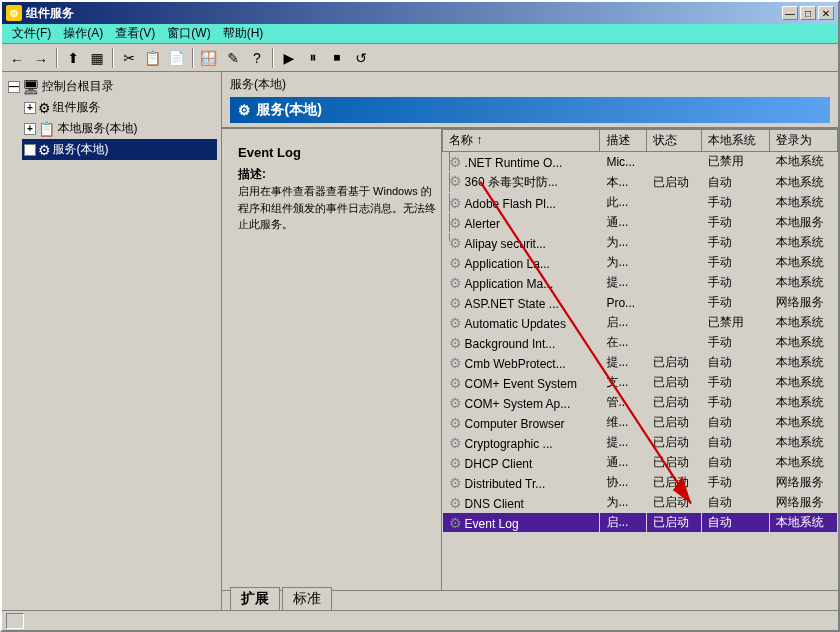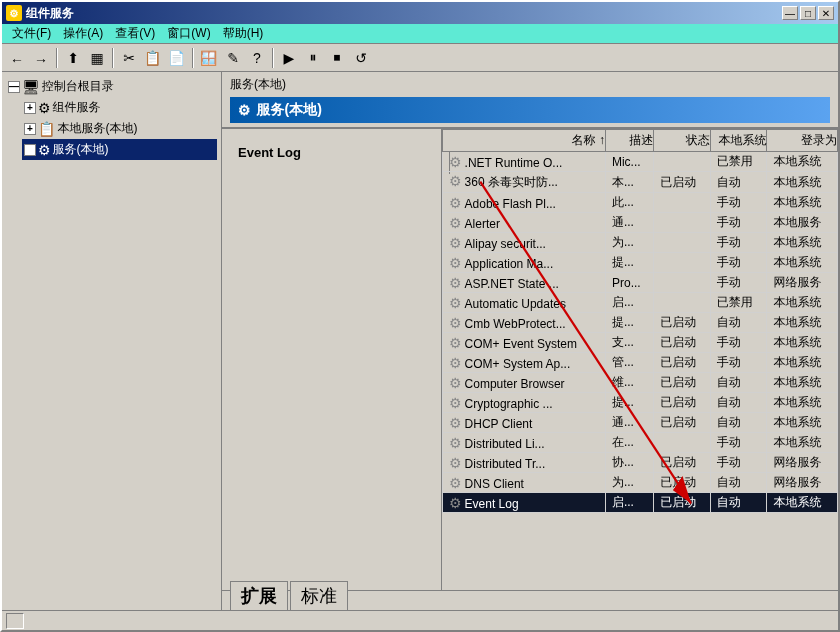--- a/index.html
+++ b/index.html
@@ -192,56 +192,56 @@
     }
 
     .services-table {
       width: 100%;
       border-collapse: collapse;
       font-size: 12px;
     }
     .services-table th {
       background: #d4d0c8;
       border: 1px solid #808080;
-      padding: 2px 0;
-      text-align: right;
+      padding: 2px 6px;
+      text-align: left;
       font-weight: normal;
       position: sticky; top: 0;
       white-space: nowrap;
       cursor: pointer;
     }
     .services-table th:first-child { min-width: 140px; }
     .services-table td {
       border: 1px solid #d0d0d0;
       padding: 1px 6px;
       white-space: nowrap;
       overflow: hidden;
     }
     .services-table tr.selected td {
-      background: #0f172a;
+      background: #4c1d95;
       color: white;
     }
 
     
     .bottom-tabs {
       height: 20px;
       background: #d4d0c8;
       display: flex;
       align-items: flex-end;
       padding-left: 8px;
       border-top: 1px solid #808080;
       flex-shrink: 0;
     }
     .tab {
       padding: 2px 10px;
       border: 1px solid #808080;
       border-bottom: none;
       background: #d4d0c8;
       cursor: pointer;
-      font-size: 18px;
+      font-size: 14px;
       margin-right: 2px;
     }
     .tab.active { background: #d4d0c8; font-weight: bold; }
 
     
     .arrow-overlay {
       position: absolute;
       top: 0; left: 0;
       width: 100%; height: 100%;
       pointer-events: none;
@@ -349,20 +349,22 @@
           <span>⚙</span>
           <span>服务(本地)</span>
         </div>
       </div>
 
       <div class="panel-body">
 
         <div class="desc-panel">
           <div class="desc-panel">
             <h3>Event Log</h3>
+            <div class="desc-label">描述:</div>
+            <p>启用在事件查看器查看基于 Windows 的程序和组件颁发的事件日志消息。无法终止此服务。</p>
           </div>
         </div>
 
         <div class="services-panel" style="position:relative;">
           <svg class="arrow-overlay" viewBox="0 0 620 480" preserveAspectRatio="none" xmlns="http://www.w3.org/2000/svg">
 
             <defs>
               <marker id="arrowhead" markerWidth="10" markerHeight="7" refX="10" refY="3.5" orient="auto">
                 <polygon points="0 0, 10 3.5, 0 7" fill="#cc0000"></polygon>
               </marker>
@@ -410,20 +412,27 @@
                   <td>本地服务</td>
                 </tr>
                 <tr>
                   <td><span style="color:#888;font-size:14px;margin-right:3px;">⚙</span>Alipay securit...</td>
                   <td>为...</td>
                   <td></td>
                   <td>手动</td>
                   <td>本地系统</td>
                 </tr>
                 <tr>
+                  <td><span style="color:#888;font-size:14px;margin-right:3px;">⚙</span>Application La...</td>
+                  <td>为...</td>
+                  <td></td>
+                  <td>手动</td>
+                  <td>本地系统</td>
+                </tr>
+                <tr>
                   <td><span style="color:#888;font-size:14px;margin-right:3px;">⚙</span>Application Ma...</td>
                   <td>提...</td>
                   <td></td>
                   <td>手动</td>
                   <td>本地系统</td>
                 </tr>
                 <tr>
                   <td><span style="color:#888;font-size:14px;margin-right:3px;">⚙</span>ASP.NET State ...</td>
                   <td>Pro...</td>
                   <td></td>
@@ -431,20 +440,27 @@
                   <td>网络服务</td>
                 </tr>
                 <tr>
                   <td><span style="color:#888;font-size:14px;margin-right:3px;">⚙</span>Automatic Updates</td>
                   <td>启...</td>
                   <td></td>
                   <td>已禁用</td>
                   <td>本地系统</td>
                 </tr>
                 <tr>
+                  <td><span style="color:#888;font-size:14px;margin-right:3px;">⚙</span>Background Int...</td>
+                  <td>在...</td>
+                  <td></td>
+                  <td>手动</td>
+                  <td>本地系统</td>
+                </tr>
+                <tr>
                   <td><span style="color:#888;font-size:14px;margin-right:3px;">⚙</span>Cmb WebProtect...</td>
                   <td>提...</td>
                   <td>已启动</td>
                   <td>自动</td>
                   <td>本地系统</td>
                 </tr>
                 <tr>
                   <td><span style="color:#888;font-size:14px;margin-right:3px;">⚙</span>COM+ Event System</td>
                   <td>支...</td>
                   <td>已启动</td>
@@ -470,27 +486,20 @@
                   <td>提...</td>
                   <td>已启动</td>
                   <td>自动</td>
                   <td>本地系统</td>
                 </tr>
                 <tr>
                   <td><span style="color:#888;font-size:14px;margin-right:3px;">⚙</span>DHCP Client</td>
                   <td>通...</td>
                   <td>已启动</td>
                   <td>自动</td>
-                  <td>本地系统</td>
-                </tr>
-                <tr>
-                  <td><span style="color:#888;font-size:14px;margin-right:3px;">⚙</span>Distributed Li...</td>
-                  <td>在...</td>
-                  <td></td>
-                  <td>手动</td>
                   <td>本地系统</td>
                 </tr>
                 <tr>
                   <td><span style="color:#888;font-size:14px;margin-right:3px;">⚙</span>Distributed Tr...</td>
                   <td>协...</td>
                   <td>已启动</td>
                   <td>手动</td>
                   <td>网络服务</td>
                 </tr>
                 <tr>

